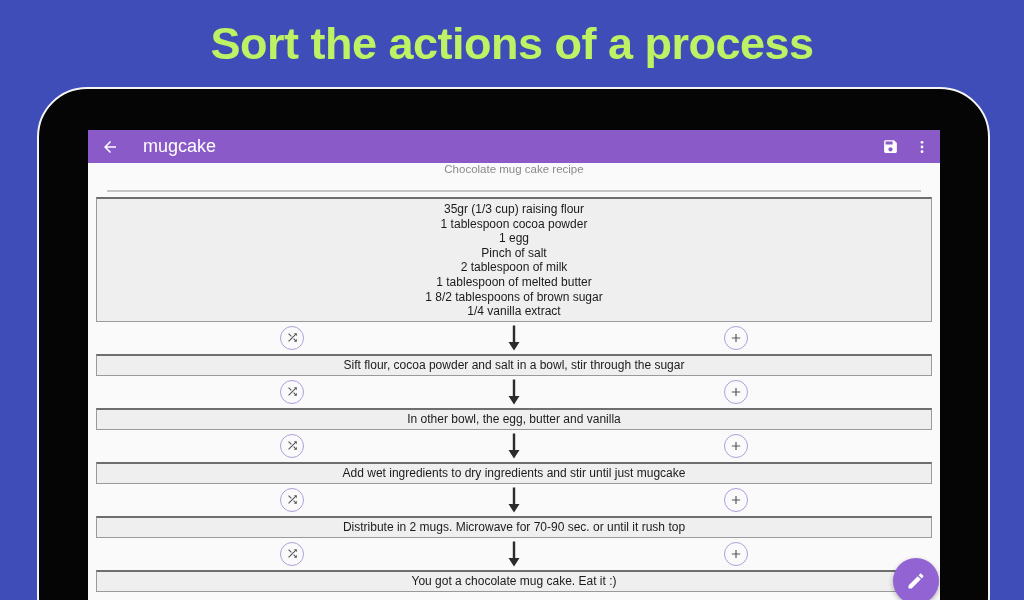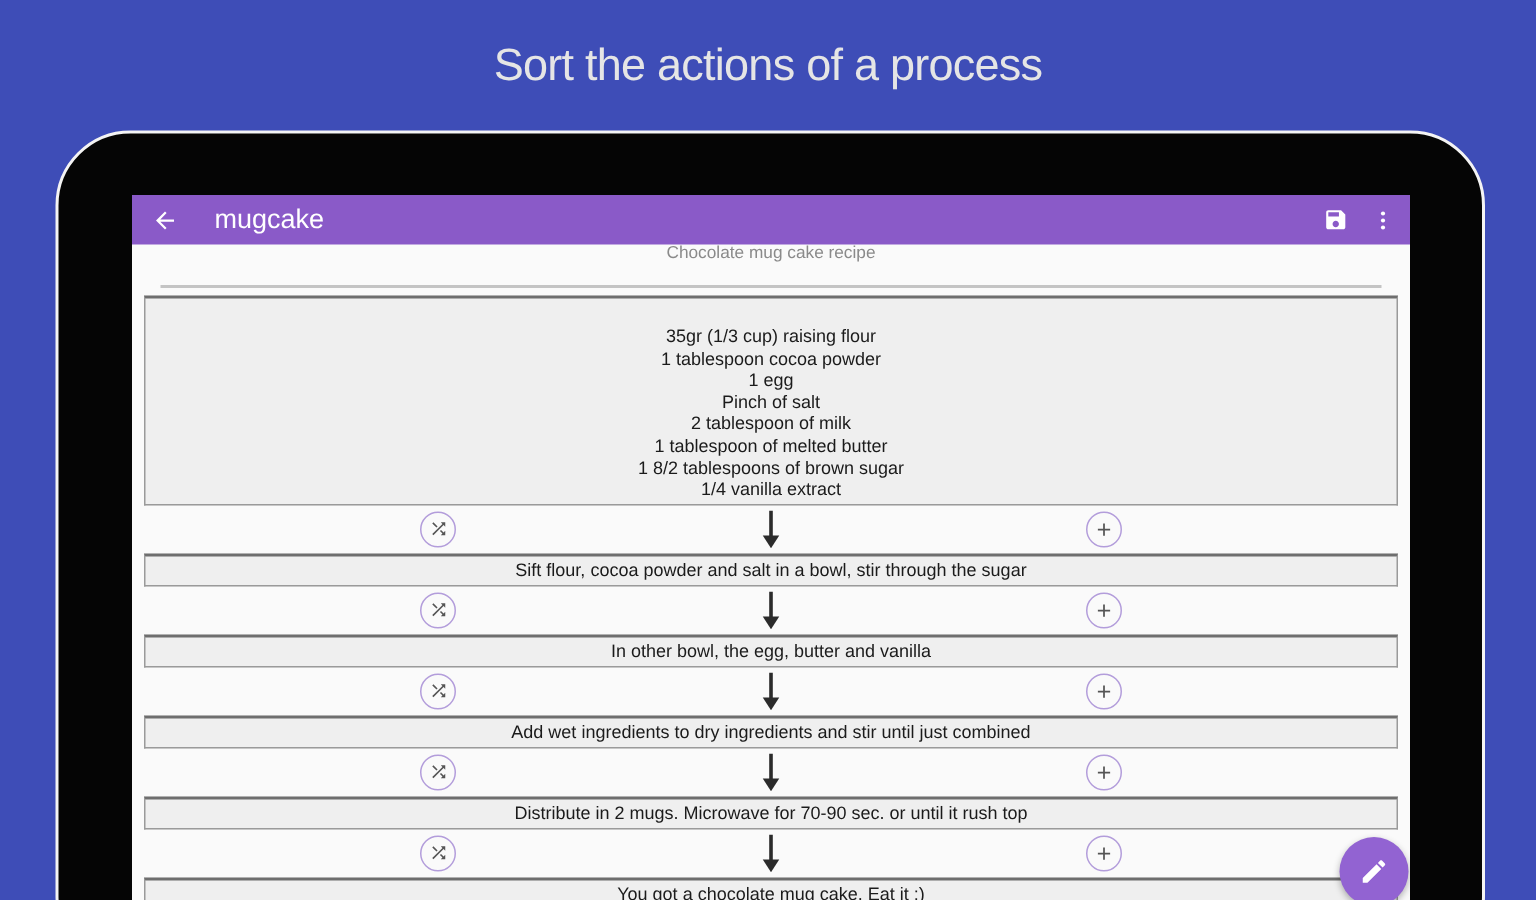--- a/index.html
+++ b/index.html
@@ -12,21 +12,21 @@
     background: #3E4DB7;
     overflow: hidden;
   }
 
   
   .banner {
     position: absolute; left: 0; top: 0; width: 1024px; height: 88px;
     display: flex; align-items: center; justify-content: center;
   }
   .banner-title {
-    color: #e5e5e5; font-size: 30px; font-weight: 400; letter-spacing: -0.5px;
+    color: #bef264; font-size: 45px; font-weight: 700; letter-spacing: -0.5px;
   }
 
   
   .tablet {
     position: absolute; left: 37px; top: 87px;
     width: 953px; height: 560px;
     background: #050505;
     border: 2px solid #f4f4f4;
     border-radius: 50px;
   }
@@ -61,21 +61,21 @@
     height: 27px;
     text-align: center; font-size: 11.5px; color: #8A8A8A;
   }
   .sheet-divider { height: 2px; background: #C4C4C4; margin: 0 19px 5px 19px; }
 
   .card {
     margin: 0 8px; background: #EFEFEF;
     border: 1px solid #9A9A9A; border-top: 2px solid #6E6E6E;
     color: #1B1B1B; text-align: center; font-size: 12px;
   }
-  .ingredients-card { padding: 18px 0 2px 0; }
+  .ingredients-card { padding: 3px 0 2px 0; }
   .ingredient-line { line-height: 14.6px; white-space: nowrap; }
   .step-card {
     height: 22px; display: flex; align-items: center; justify-content: center;
     white-space: nowrap;
   }
 
   .strip { position: relative; height: 32px; }
   .circle-btn {
     position: absolute; top: 50%; transform: translateY(-50%);
     width: 24px; height: 24px; border-radius: 50%;
@@ -226,21 +226,21 @@
     </span>
     <button class="circle-btn plus-btn">
       <span>
         <svg width="14" height="14" viewBox="0 0 24 24" fill="currentColor">
                     <path d="M19 13h-6v6h-2v-6H5v-2h6V5h2v6h6v2z"></path>
                   </svg>
       </span>
     </button>
   </div>
 
-  <div class="card step-card">Add wet ingredients to dry ingredients and stir until just combined</div>
+  <div class="card step-card">Add wet ingredients to dry ingredients and stir until just mugcake</div>
 
   <div class="strip">
     <button class="circle-btn swap-btn">
       <span>
         <svg width="13" height="13" viewBox="0 0 24 24" fill="currentColor">
                     <path d="M10.59 9.17 5.41 4 4 5.41l5.17 5.17 1.42-1.41zM14.5 4l2.04 2.04L4 18.59 5.41 20 17.96 7.46 20 9.5V4h-5.5zm.33 9.41-1.41 1.41 3.13 3.13L14.5 20H20v-5.5l-2.04 2.04-3.13-3.13z"></path>
                   </svg>
       </span>
     </button>
     <span class="down-arrow">

